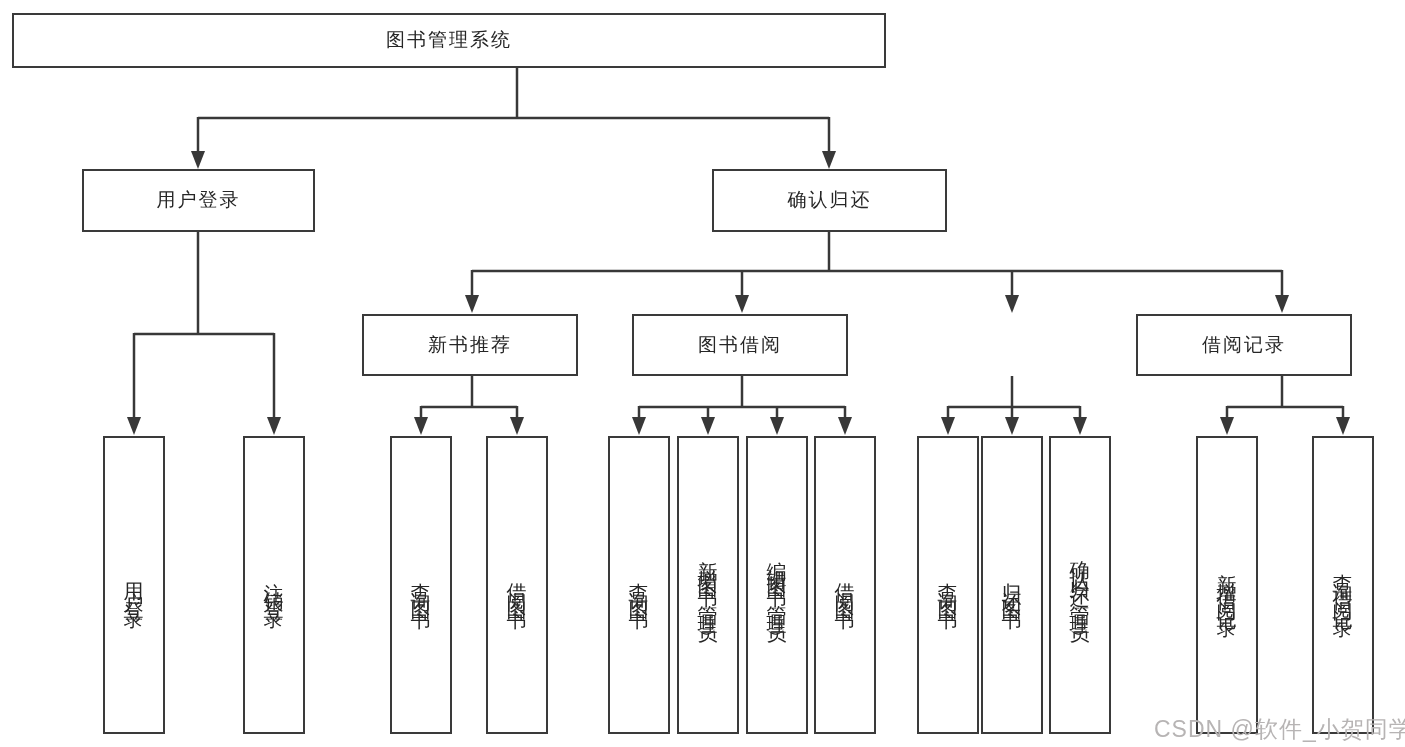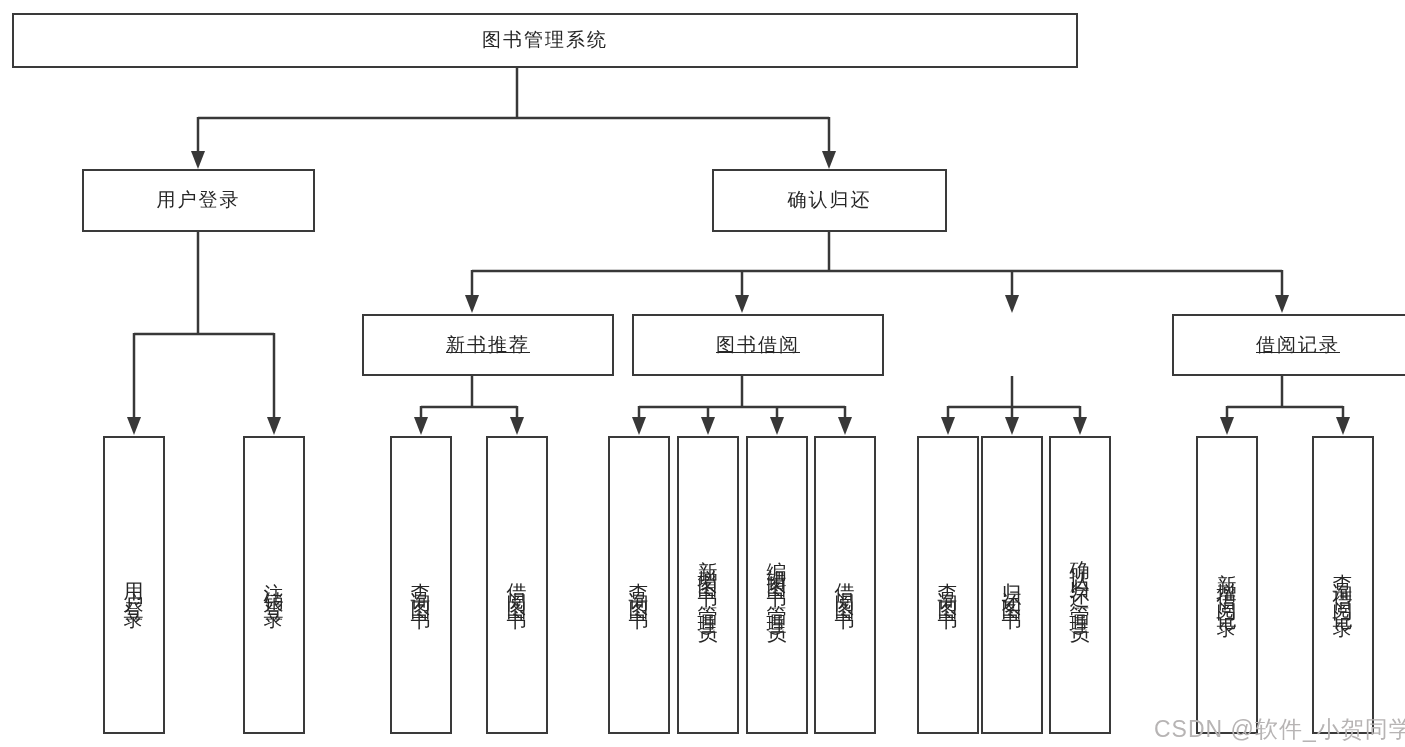--- a/index.html
+++ b/index.html
@@ -29,23 +29,23 @@
     border: 2.5px solid #3a3a3a;
     display: flex;
     align-items: center;
     justify-content: center;
     color: #262626;
     font-size: 19px;
     letter-spacing: 2px;
     text-align: center;
     line-height: 1.2;
   }
-  .root  { left: 12px;  top: 13px;  width: 1066px; height: 55px; }
+  .root  { left: 12px;  top: 13px;  width: 874px; height: 55px; }
   .lvl2  { top: 169px;  height: 63px; }
-  .lvl3  { top: 314px;  height: 62px; width: 252px; text-decoration: underline; }
+  .lvl3  { top: 314px;  height: 62px; width: 216px; }
   .leaf  { top: 436px;  height: 298px; width: 62px; }
   .leaf span {
     writing-mode: vertical-rl;
     text-orientation: mixed;
     font-size: 20px;
     letter-spacing: 9px;
     line-height: 1;
     max-height: 286px;
   }
   .watermark {
@@ -137,21 +137,21 @@
   <div class="node lvl2" style="left:712px; width:235px;">
     <span>确认归还</span>
   </div>
 
   <div class="node lvl3" style="left:362px;">
     <span>新书推荐</span>
   </div>
   <div class="node lvl3" style="left:632px;">
     <span>图书借阅</span>
   </div>
-  <div class="node lvl3" style="left:1172px;justify-content:center;">
+  <div class="node lvl3" style="left:1136px;justify-content:center;">
     <span>借阅记录</span>
   </div>
 
   <div class="node leaf" style="left:103px;">
     <span>用户登录</span>
   </div>
   <div class="node leaf" style="left:243px;">
     <span>注销登录</span>
   </div>
 

